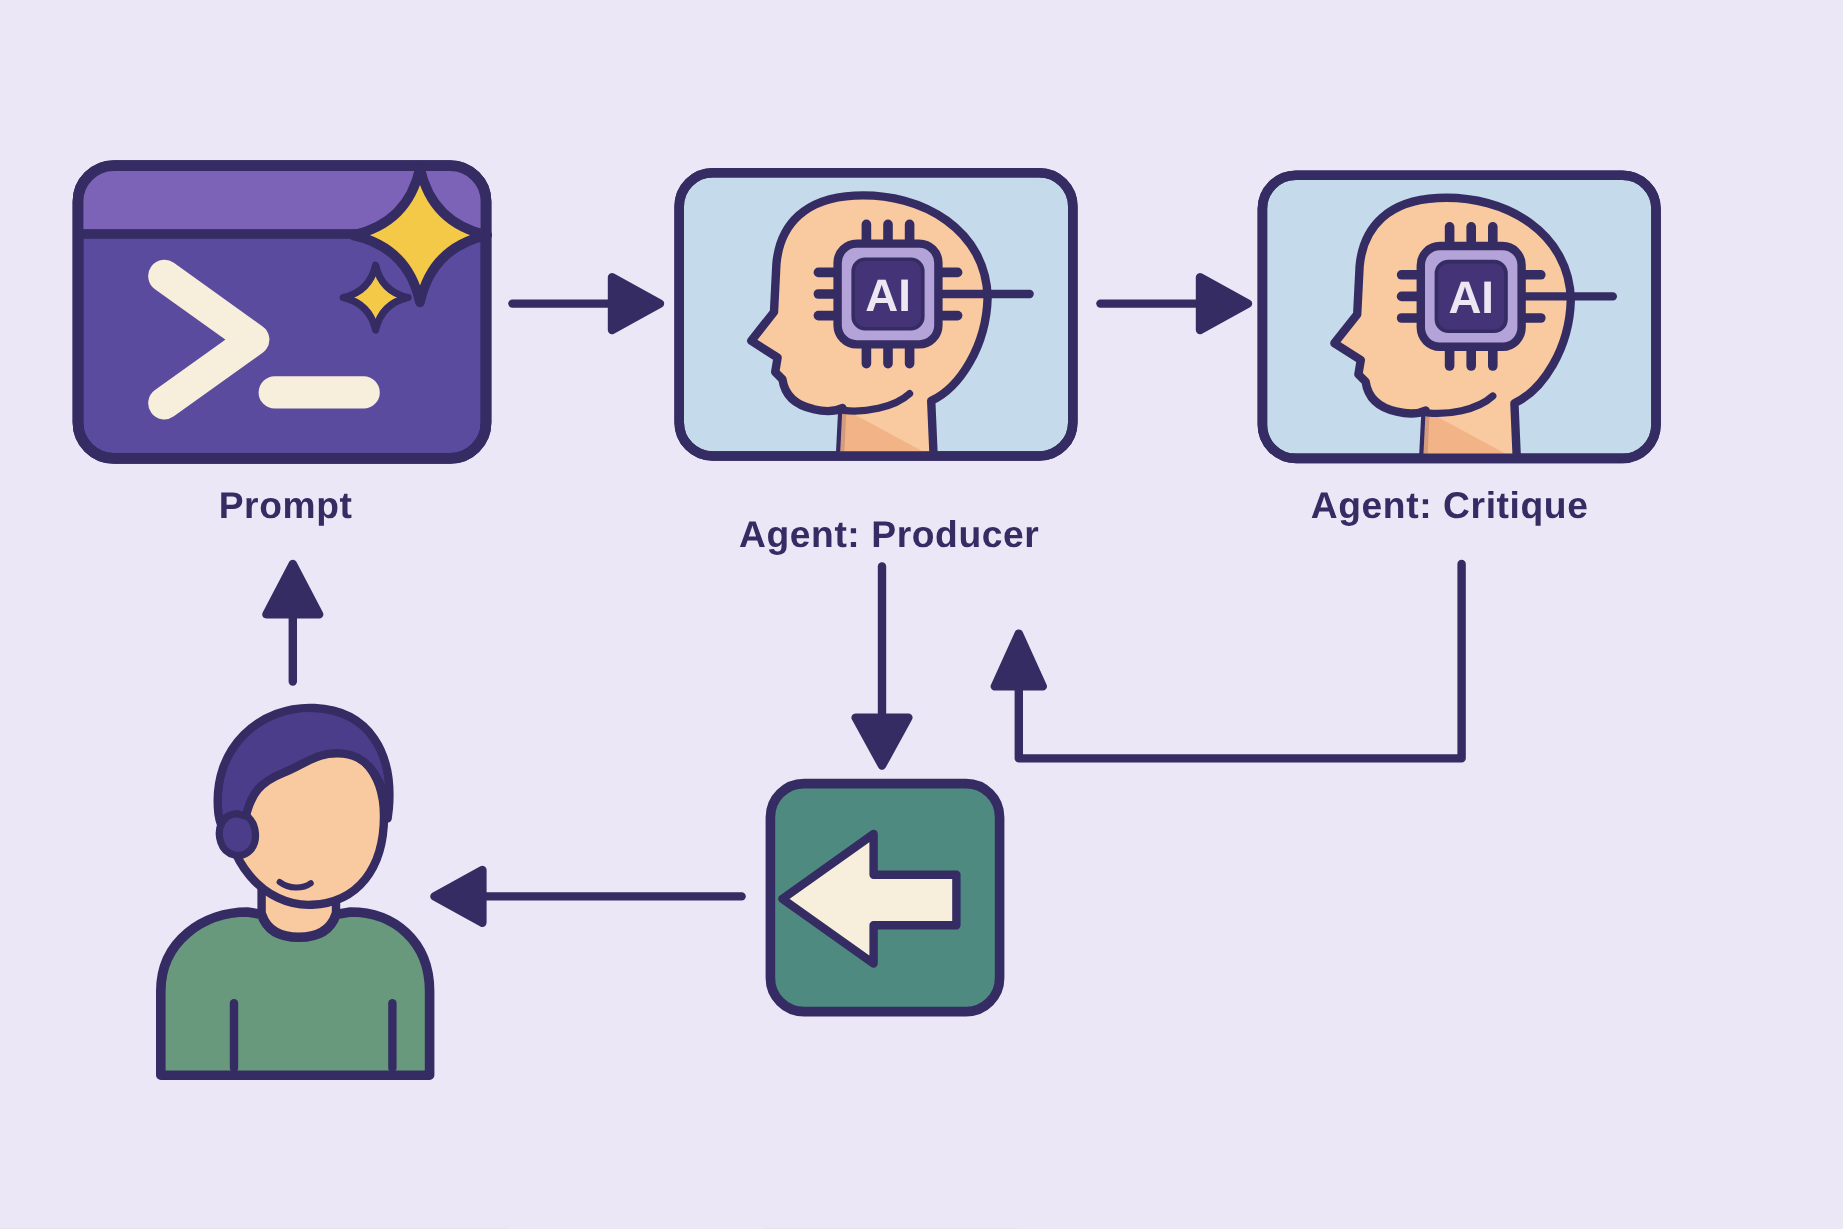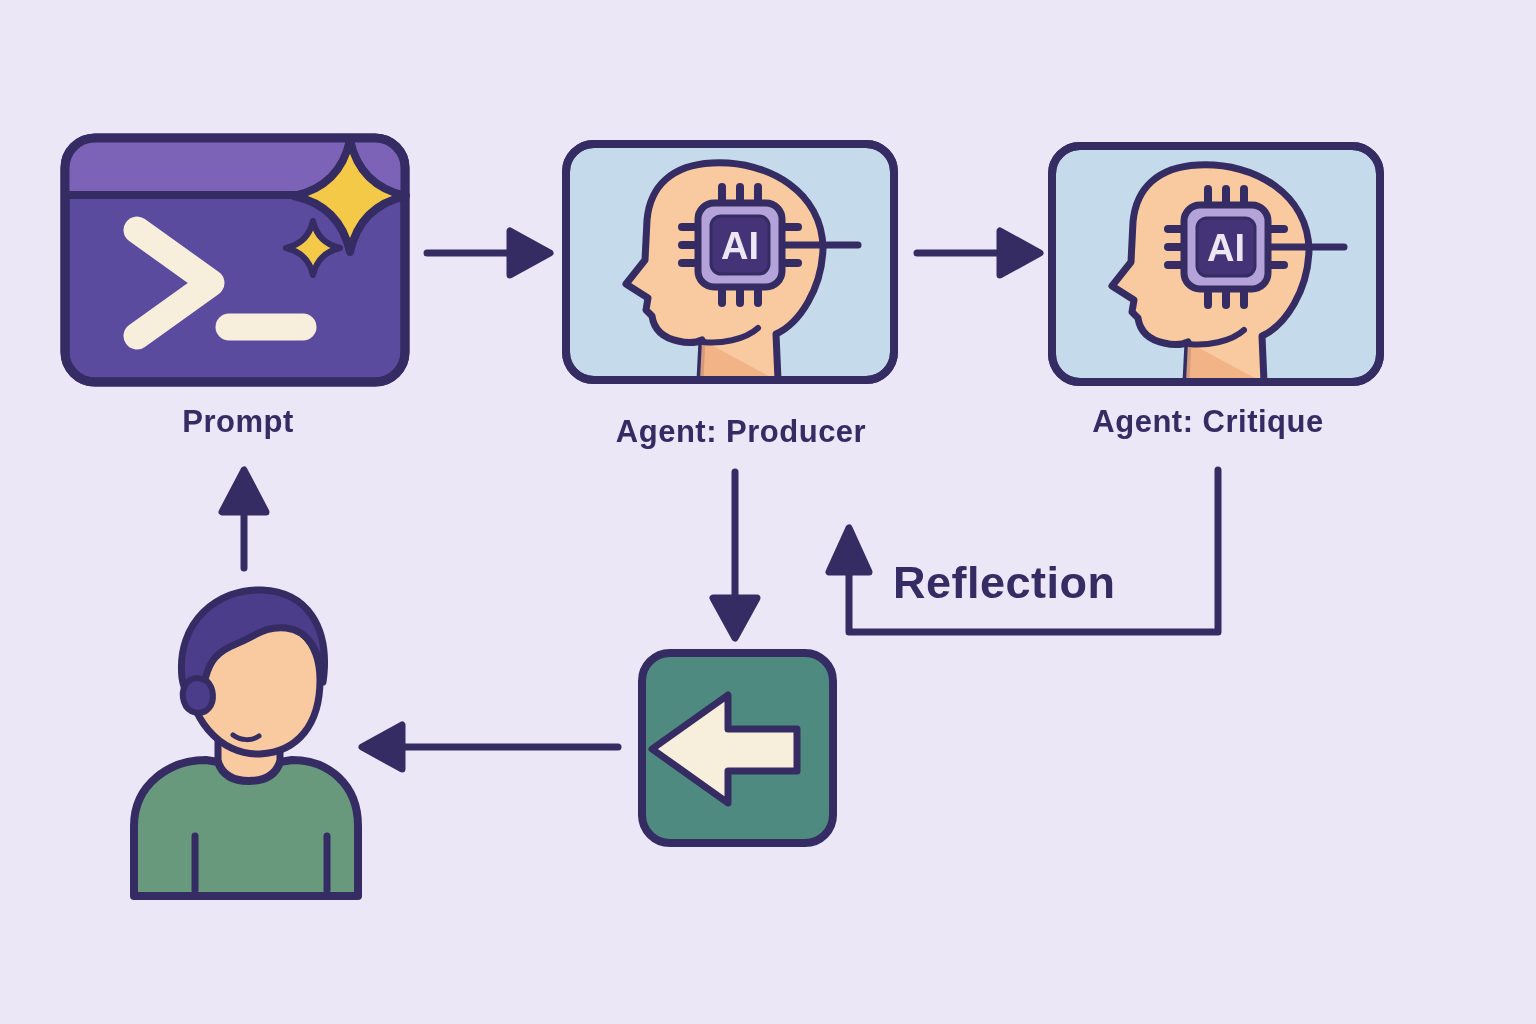--- a/index.html
+++ b/index.html
@@ -111,21 +111,21 @@
           </g>
           <line x1="40" y1="0" x2="118" y2="0" stroke="var(--outline)" stroke-width="7" stroke-linecap="round"></line>
           <rect x="-42" y="-42" width="84" height="84" rx="16" fill="var(--chip-frame)" stroke="var(--outline)" stroke-width="7"></rect>
           <rect x="-29" y="-29" width="58" height="58" rx="10" fill="var(--chip-core)" stroke="var(--outline)" stroke-width="3"></rect>
           <text x="0" y="14" text-anchor="middle" font-size="38" font-weight="700" fill="var(--chip-text-color)">AI</text>
         </g>
       </g>
       <rect x="6" y="6" width="328" height="236" rx="28" fill="none" stroke="var(--outline)" stroke-width="8"></rect>
     </svg>
   </div>
-  <div class="node-label" style="left:741px;top:414px">Agent: Producer</div>
+  <div class="node-label" style="left:741px;top:428px">Agent: Producer</div>
 
   <div class="abs" style="left:1046px;top:140px">
     <svg width="340" height="248" viewBox="0 0 340 248">
       <defs>
           <clipPath id="critClip">
             <rect x="6" y="6" width="328" height="236" rx="28"></rect>
           </clipPath>
         </defs>
       <rect x="6" y="6" width="328" height="236" rx="28" fill="var(--agent-card-bg)" stroke="var(--outline)" stroke-width="8"></rect>
       <g clip-path="url(#critClip)">
@@ -152,21 +152,20 @@
           <rect x="-42" y="-42" width="84" height="84" rx="16" fill="var(--chip-frame)" stroke="var(--outline)" stroke-width="7"></rect>
           <rect x="-29" y="-29" width="58" height="58" rx="10" fill="var(--chip-core)" stroke="var(--outline)" stroke-width="3"></rect>
           <text x="0" y="14" text-anchor="middle" font-size="38" font-weight="700" fill="var(--chip-text-color)">AI</text>
         </g>
       </g>
       <rect x="6" y="6" width="328" height="236" rx="28" fill="none" stroke="var(--outline)" stroke-width="8"></rect>
     </svg>
   </div>
   <div class="node-label" style="left:1208px;top:404px">Agent: Critique</div>
 
-  <div class="edge-label" style="left:893px;top:557px">Reflection</div>
 
   <div class="abs" style="left:632px;top:645px">
     <svg width="212" height="212" viewBox="0 0 212 212">
       <rect x="10" y="8" width="191" height="190" rx="28" fill="var(--output-teal)" stroke="var(--outline)" stroke-width="8"></rect>
       <path d="M20,104 L96,50 L96,84 L165,84 L165,126 L96,126 L96,158 Z" fill="var(--cream)" stroke="var(--outline)" stroke-width="7" stroke-linejoin="round"></path>
     </svg>
   </div>
 
   <div class="abs" style="left:118px;top:578px">
     <svg width="256" height="330" viewBox="0 0 256 330">

